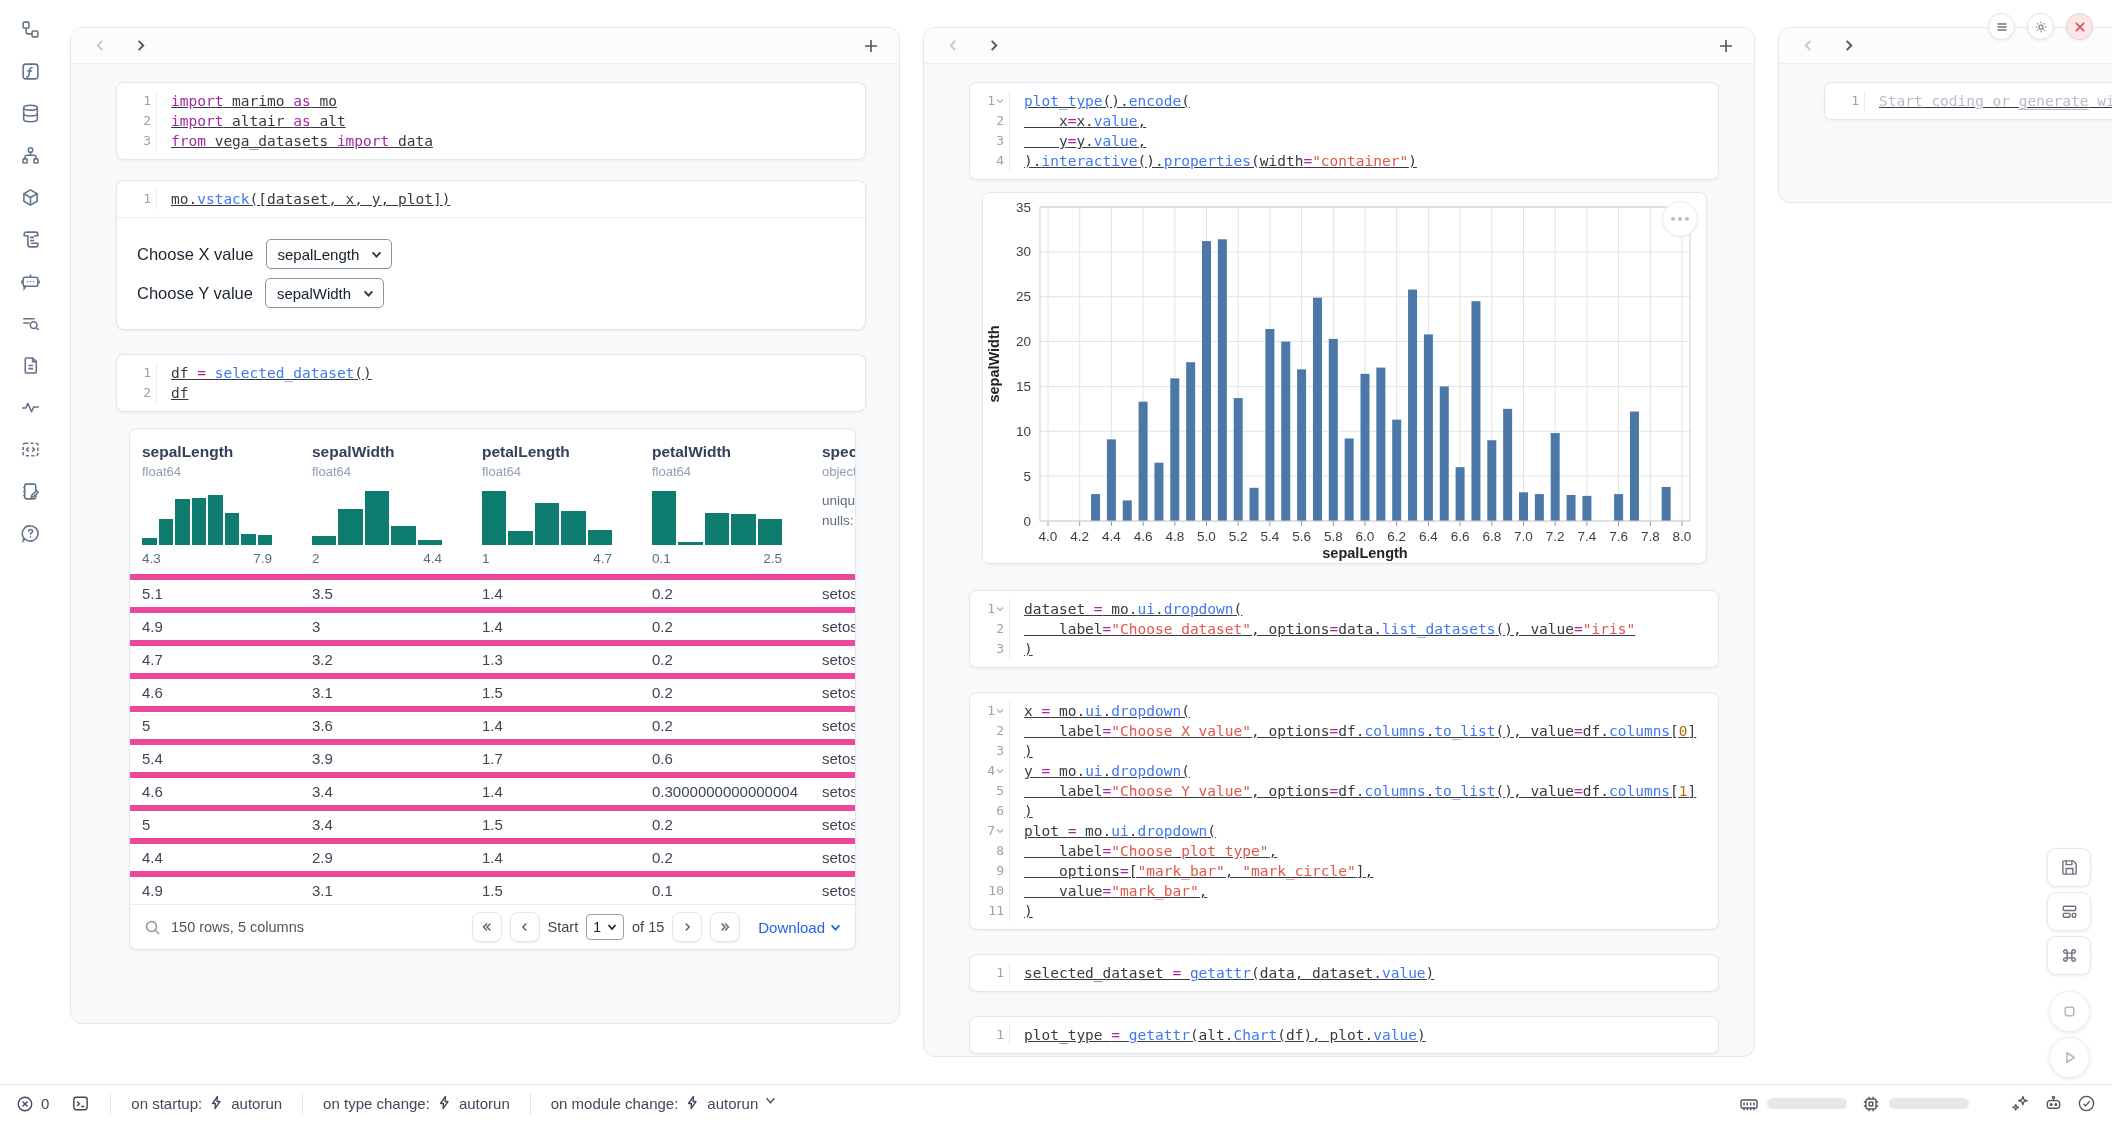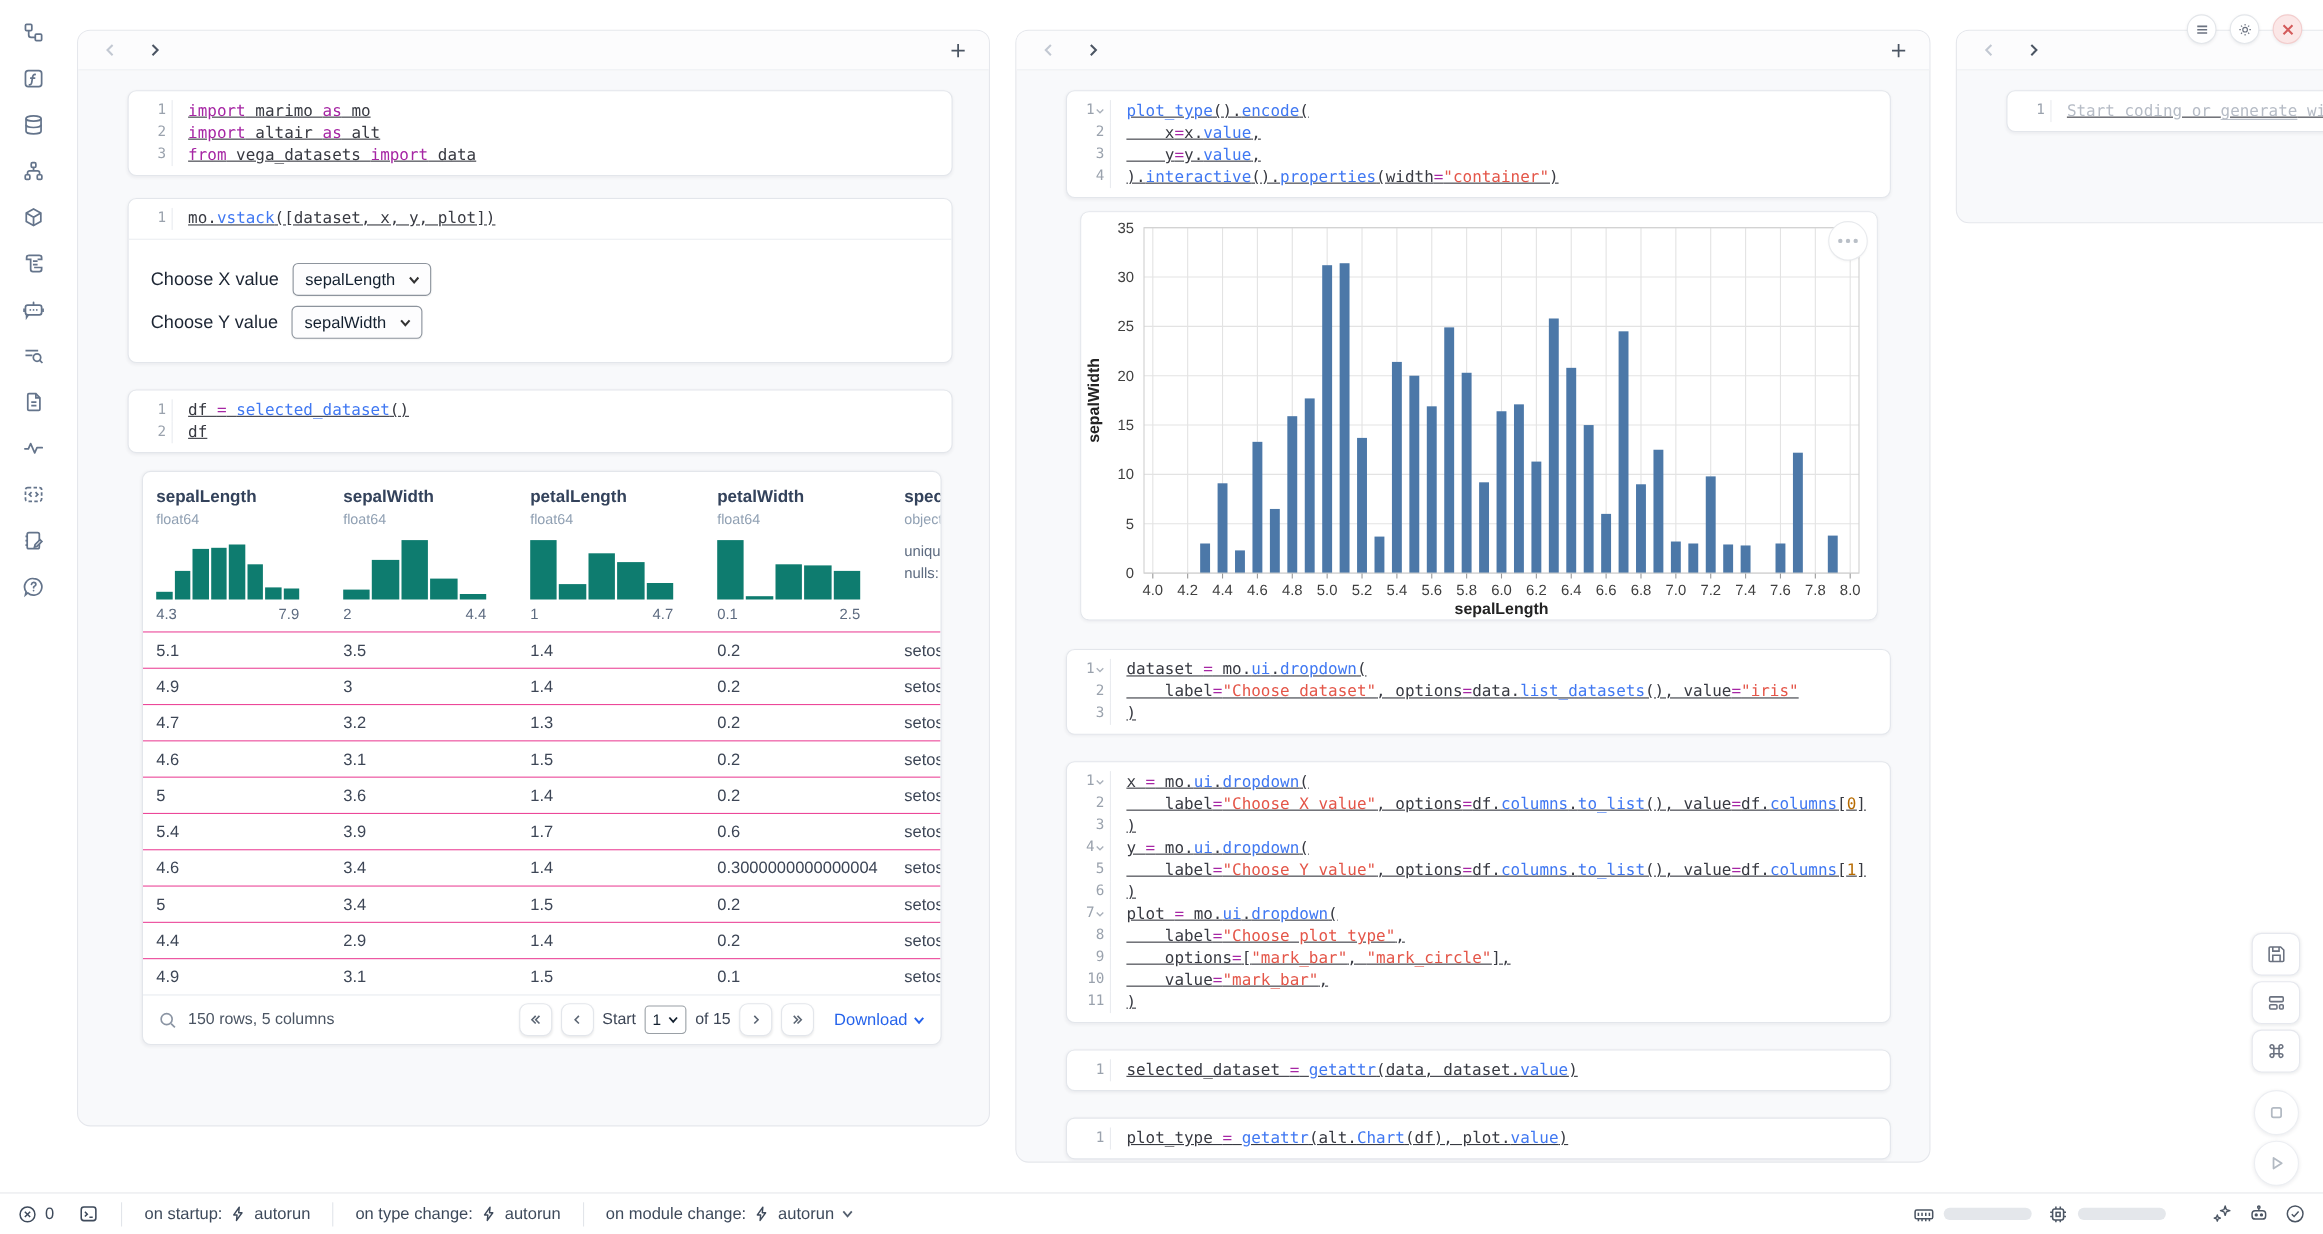--- a/index.html
+++ b/index.html
@@ -50,21 +50,21 @@
 
   
   .thead { display:flex; padding:14px 0 8px 12px; overflow:hidden; }
   .th { width:170px; flex:none; }
   .th-name { font-size:15.5px; font-weight:bold; color:#33425b; }
   .th-dtype { font-size:13px; color:#90a0b3; margin-top:3px; }
   .hist { margin-top:9px; width:130px; height:57px; display:flex; align-items:flex-end; gap:2px; }
   .hist-bar { flex:1; background:#0e7c6f; }
   .th-range { width:130px; display:flex; justify-content:space-between; font-size:13.5px; color:#5d6b80; margin-top:6px; }
   .th-meta { font-size:13.5px; color:#5d6b80; margin-top:12px; line-height:20px; }
-  .tr { display:flex; border-top:1px solid #ec4899; height:33px; align-items:center; padding-left:12px; overflow:hidden; cursor:default; }
+  .tr { display:flex; border-top:6px solid #ec4899; height:33px; align-items:center; padding-left:12px; overflow:hidden; cursor:default; }
   .td { width:170px; flex:none; font-size:15px; color:#3d4656; }
   .tfoot { border-top:1px solid #e8ebf0; height:45px; display:flex; align-items:center; padding:0 14px; }
   .tfoot-summary { font-size:14.5px; color:#4b5563; margin-left:10px; }
   .pager { margin-left:auto; display:flex; align-items:center; gap:8px; }
   .page-btn { width:30px; height:30px; border:1px solid #e3e6eb; border-radius:8px; box-shadow:0 1px 2px rgba(0,0,0,.07); background:#fff; display:flex; align-items:center; justify-content:center; color:#5b6573; cursor:pointer; }
   .page-btn svg { width:12px; height:12px; }
   .pager-text { font-size:14.5px; color:#3d4656; }
   .page-select { display:inline-flex; align-items:center; border:1px solid #9aa0a6; border-radius:4px; height:26px; padding:0 6px; font-size:14px; color:#13202f; background:#fff; cursor:pointer; }
   .page-select svg { width:10px; height:10px; margin-left:6px; }
   .download-link { display:inline-flex; align-items:center; gap:5px; color:#2563eb; font-size:15px; margin-left:10px; cursor:pointer; }
@@ -88,21 +88,21 @@
   .round-gap { height:6px; }
 
   
   .statusbar { position:absolute; left:0; bottom:0; width:2112px; height:38px; background:#fff; border-top:1px solid #e6e8ec; display:flex; align-items:center; padding:0 16px; color:#3e4a5b; font-size:15px; }
   .sb-left { display:flex; align-items:center; }
   .err-group { display:flex; align-items:center; gap:7px; cursor:pointer; }
   .err-group svg { width:18px; height:18px; }
   .term-btn { margin-left:22px; display:flex; align-items:center; cursor:pointer; color:#3e4a5b; }
   .term-btn svg { width:19px; height:19px; }
   .sb-div { width:1px; height:22px; background:#e2e5ea; margin:0 20px; }
-  .run-group { display:flex; align-items:center; gap:7px; cursor:pointer; }
+  .run-group { display:flex; gap:7px; cursor:pointer; }
   .run-group svg.bolt { width:15px; height:15px; }
   .run-group svg.chev { width:11px; height:11px; color:#55606f; }
   .sb-right { margin-left:auto; display:flex; align-items:center; gap:14px; color:#4b5563; }
   .meter { display:flex; align-items:center; gap:8px; }
   .meter svg { width:20px; height:20px; }
   .track { width:80px; height:11px; border-radius:6px; background:#e4e7eb; overflow:hidden; }
   .fill { height:100%; border-radius:6px; background:#1a73e8; }
   .sb-icon-btn { display:flex; align-items:center; justify-content:center; color:#4b5563; cursor:pointer; }
   .sb-icon-btn svg { width:19px; height:19px; }
   .sb-right .spacer { width:14px; }

